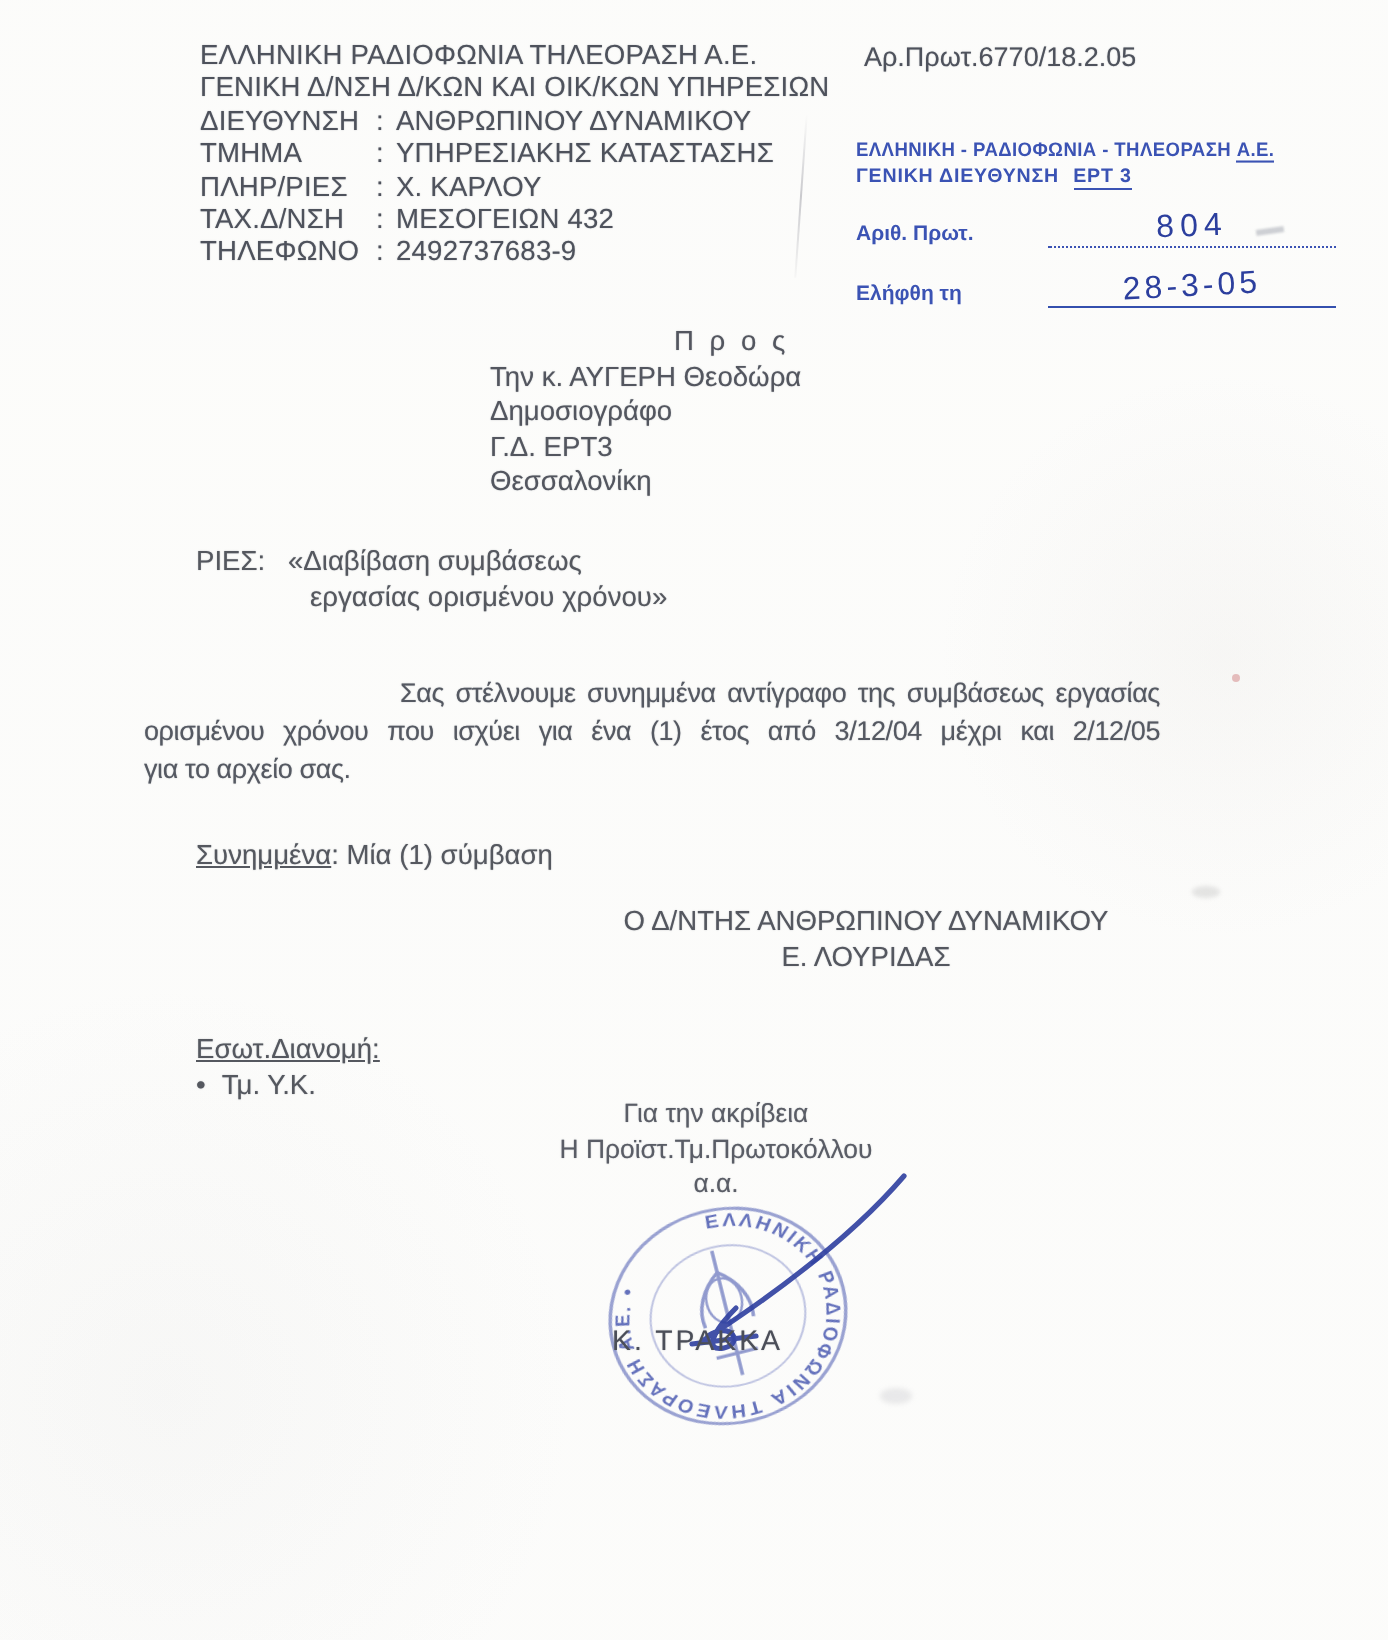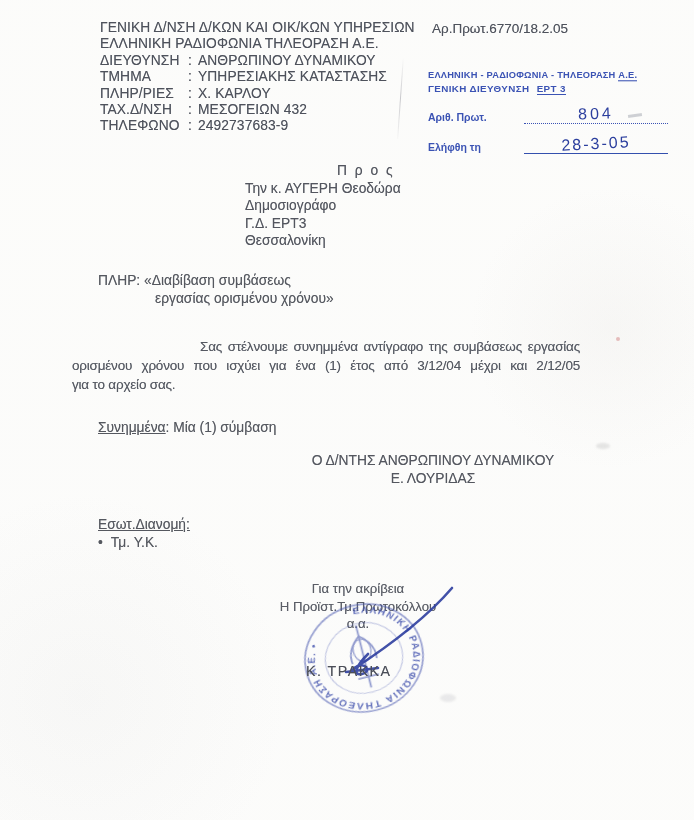--- a/index.html
+++ b/index.html
@@ -70,21 +70,21 @@
   
   .signer{position:absolute;left:278px;top:452px;width:310px;text-align:center;
     font-size:13.8px;line-height:17.5px;color:#54575f;}
 
   
   .distr{position:absolute;left:98px;top:516px;font-size:13.8px;line-height:17.5px;color:#55585f;}
   .distr .dhead{text-decoration:underline;}
   .distr .ditem .bullet{margin-right:8px;}
 
   
-  .certif{position:absolute;left:238px;top:580px;width:240px;text-align:center;
+  .certif{position:absolute;left:238px;top:548px;width:240px;text-align:center;
     font-size:13.2px;line-height:17.5px;color:#5a5d66;}
   .seal-wrap{position:absolute;left:276px;top:590px;width:176px;height:136px;pointer-events:none;}
   .seal{position:absolute;left:0;top:0;width:176px;height:136px;
     transform:rotate(-14deg) scale(1.04,.94);filter:blur(.35px);opacity:.82;}
   .sig-svg{position:absolute;left:316px;top:582px;width:150px;height:110px;
     filter:blur(.2px);opacity:.9;}
   .seal-name{position:absolute;left:306px;top:663px;font-size:14.2px;letter-spacing:1.5px;
     color:#4b4e58;}
 
   
@@ -99,22 +99,22 @@
     background:rgba(120,125,140,.35);filter:blur(.5px);transform:rotate(-8deg);}
   .smudge3{position:absolute;left:440px;top:694px;width:16px;height:8px;border-radius:50%;
     background:rgba(150,150,160,.18);filter:blur(1.2px);}
 </style>
 </head>
 <body>
 
 <div class="page">
 
   <div class="letterhead typed">
+    <div>ΕΛΛΗΝΙΚΗ ΡΑΔΙΟΦΩΝΙΑ ΤΗΛΕΟΡΑΣΗ Α.Ε.</div>
     <div>ΓΕΝΙΚΗ Δ/ΝΣΗ Δ/ΚΩΝ ΚΑΙ ΟΙΚ/ΚΩΝ ΥΠΗΡΕΣΙΩΝ</div>
-    <div>ΕΛΛΗΝΙΚΗ ΡΑΔΙΟΦΩΝΙΑ ΤΗΛΕΟΡΑΣΗ Α.Ε.</div>
     <div class="lh-row">
       <span class="lh-label">ΔΙΕΥΘΥΝΣΗ</span>
         <span class="lh-colon">:</span>
         <span>ΑΝΘΡΩΠΙΝΟΥ ΔΥΝΑΜΙΚΟΥ</span>
     </div>
     <div class="lh-row">
       <span class="lh-label">ΤΜΗΜΑ</span>
         <span class="lh-colon">:</span>
         <span>ΥΠΗΡΕΣΙΑΚΗΣ ΚΑΤΑΣΤΑΣΗΣ</span>
     </div>
@@ -162,21 +162,21 @@
 
   <div class="recipient typed">
     <div class="pros">Π ρ ο ς</div>
     <div>Την κ. ΑΥΓΕΡΗ Θεοδώρα</div>
     <div>Δημοσιογράφο</div>
     <div>Γ.Δ. ΕΡΤ3</div>
     <div>Θεσσαλονίκη</div>
   </div>
 
   <div class="subject typed">
-    <span class="slabel">ΠΛΗΡ:</span>
+    <span class="slabel">ΡΙΕΣ:</span>
     <span class="slines">
       <div>«Διαβίβαση συμβάσεως</div>
       <div class="sline2">εργασίας ορισμένου χρόνου»</div>
     </span>
   </div>
 
   <div class="bodytext typed">
     <div class="bline j indent">Σας στέλνουμε συνημμένα αντίγραφο της συμβάσεως εργασίας</div>
     <div class="bline j">ορισμένου χρόνου που ισχύει για ένα (1) έτος από 3/12/04 μέχρι και 2/12/05</div>
     <div class="bline">για το αρχείο σας.</div>

